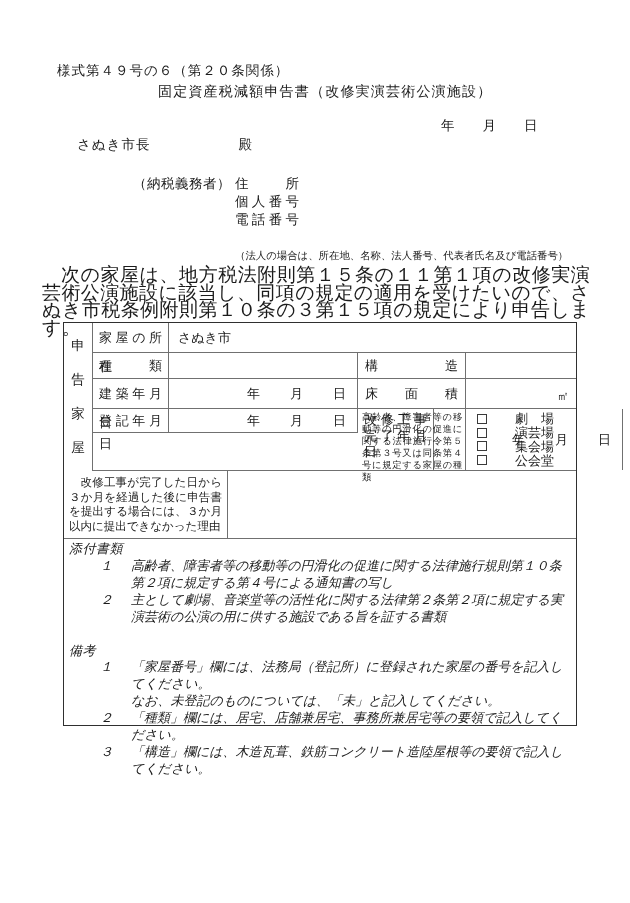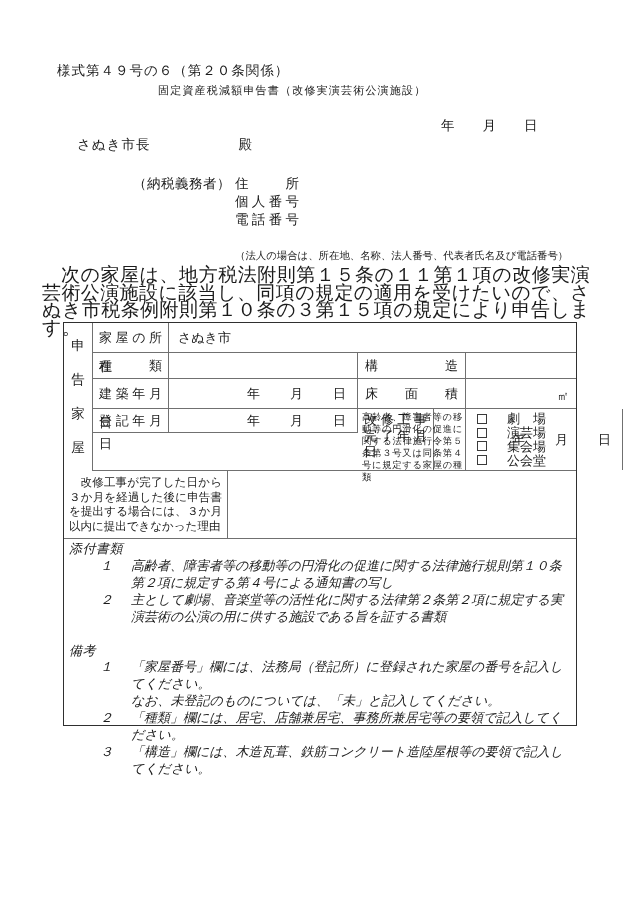--- a/index.html
+++ b/index.html
@@ -6,21 +6,21 @@
   html,body { background:#ffffff; }
   body {
     width:630px; height:903px; position:relative;
     font-family:"Liberation Serif","DejaVu Serif",serif;
     color:#1b1b1b;
   }
   .page { position:absolute; inset:0; }
 
   
   .form-number { position:absolute; left:57px; top:62px; font-size:13.5px; letter-spacing:1px; }
-  .doc-title   { position:absolute; left:158px; top:83px; font-size:11px; letter-spacing:1.2px; }
+  .doc-title   { position:absolute; left:158px; top:83px; font-size:14px; letter-spacing:1.2px; }
   .date-line   { position:absolute; left:441px; top:117px; font-size:13.5px; display:flex; gap:28px; }
   .addressee   { position:absolute; left:77px; top:136px; font-size:13.5px; letter-spacing:1px; }
   .addressee .honorific { margin-left:88px; }
 
   .taxpayer { position:absolute; left:133px; top:175px; font-size:13.5px; }
   .tp-row { display:flex; line-height:18px;align-items:flex-end; }
   .tp-head { width:102px; letter-spacing:0.5px; }
   .tp-label { display:block; width:64px; text-align:justify; text-align-last:justify; }
   .tp-indent { margin-left:102px; }
   .corp-note { margin-left:102px; font-size:10.4px; line-height:13px; margin-top:20px; }
@@ -66,21 +66,21 @@
     width:76px; border-right:1px solid #707070; font-size:13px;
     padding:3px 6px 0 6px;
   }
   .lab-2line div { text-align:justify; text-align-last:justify; line-height:16px; }
   .desc-cell {
     width:108px; border-right:1px solid #707070;
     font-size:9.3px; line-height:12px; padding:2px 3px 0 4px;
     text-align:justify; letter-spacing:-0.2px;
   }
   .chk-cell { flex:1; display:flex; flex-direction:column; justify-content:space-around; padding:3px 0 3px 11px; }
-  .chk-row { display:flex; align-items:center; gap:20px; font-size:13px; line-height:13px; }
+  .chk-row { display:flex; align-items:center; gap:28px; font-size:13px; line-height:13px; }
   .chk-box { width:10px; height:10px; border:1.2px solid #3a3a3a; flex:none; background:#fff; }
 
   .r7 { display:flex; height:68px; border-bottom:1px solid #707070; }
   .r7-label {
     width:164px; border-right:1px solid #707070;
     font-size:11.5px; line-height:14.6px; padding:4px 5px 0 5px;
     text-indent:1em; text-align:justify;
   }
   .r7-value { flex:1; }
 

